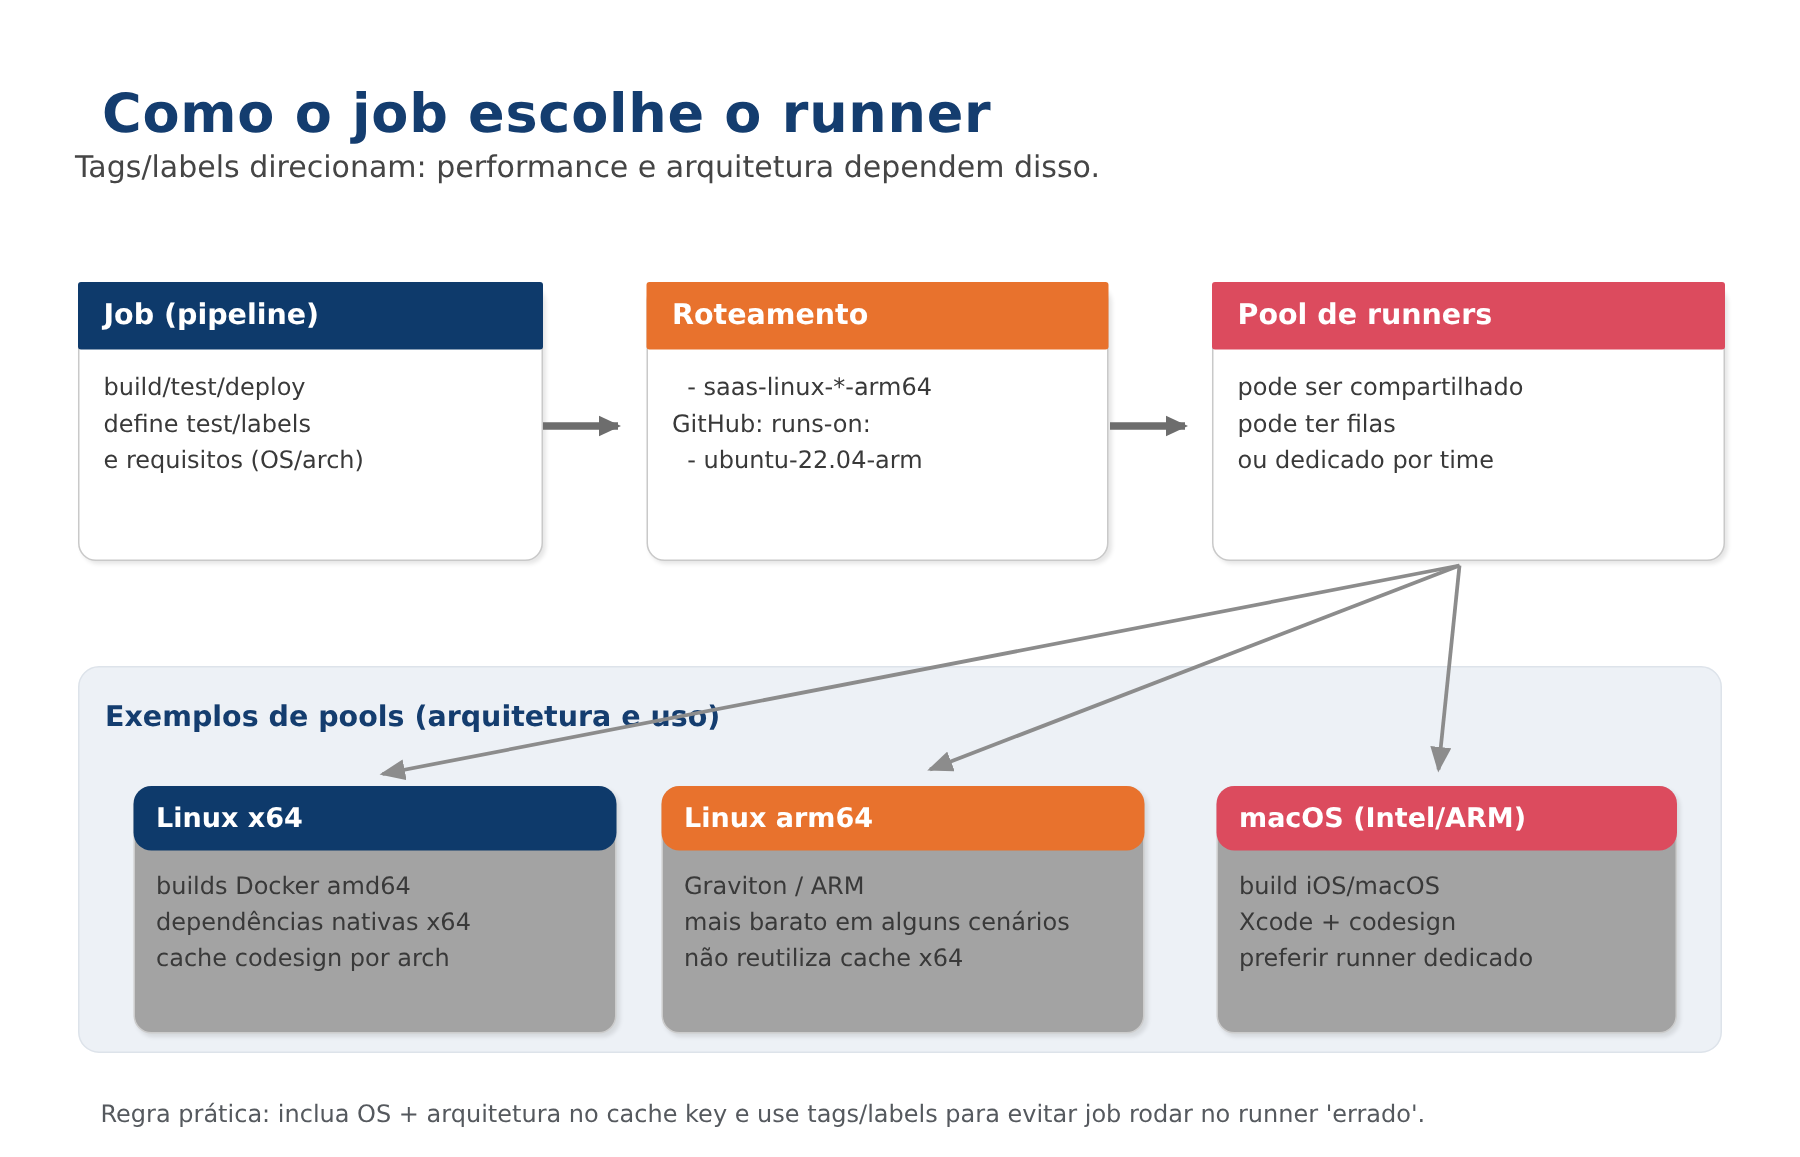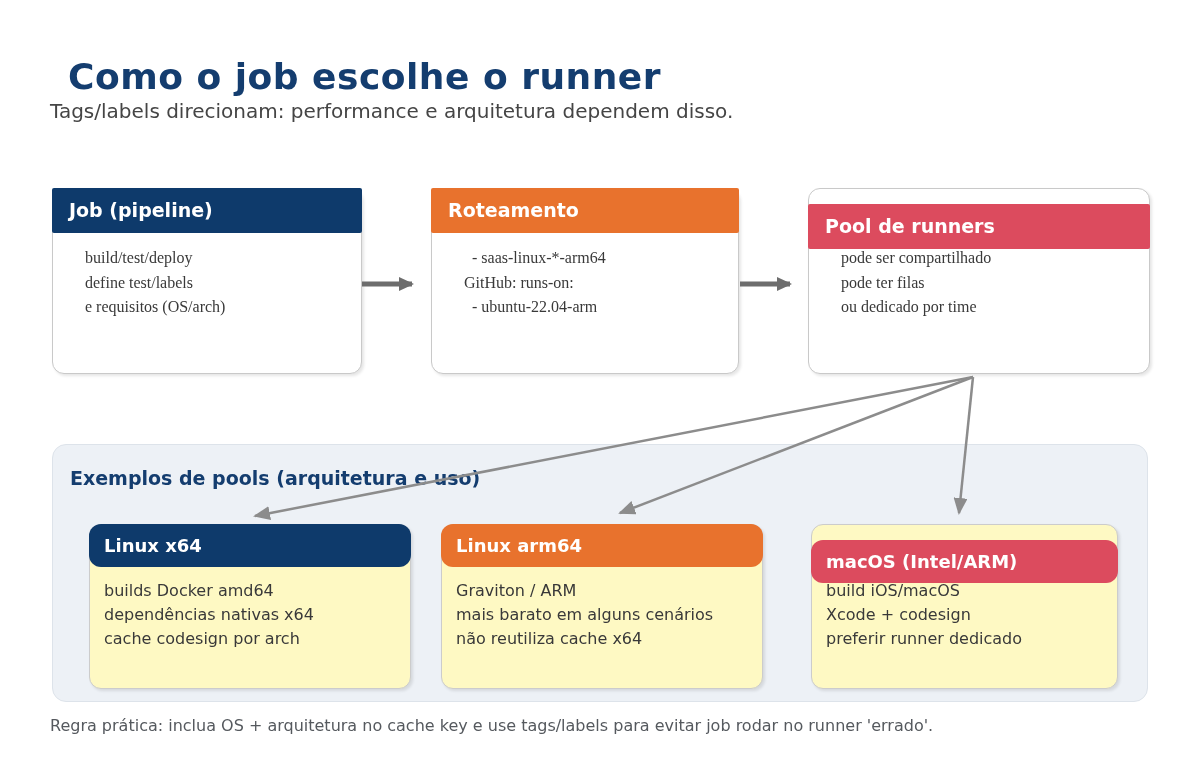--- a/index.html
+++ b/index.html
@@ -19,49 +19,49 @@
   .flow-box{
     position:absolute;top:188px;height:184px;background:#ffffff;
     border:1px solid #c9c9c9;border-radius:12px;
     box-shadow:2px 2px 3px rgba(0,0,0,0.10);
   }
   .box-header{
     position:absolute;left:-1px;top:-1px;right:-1px;height:45px;
     border-radius:2px;color:#ffffff;font-weight:bold;font-size:19px;
     line-height:45px;padding-left:17px;box-sizing:border-box;
   }
-  .box-body{position:absolute;left:16px;top:44px;right:0;padding:13px 16px 0 16px;font-family:Liberation Serif, serif;}
+  .box-body{position:absolute;left:0;top:44px;right:0;padding:13px 16px 0 16px;}
   .box-line{font-size:16px;color:#393939;line-height:24.5px;white-space:pre-wrap;}
   .navy{background:#0e3a6b;}
   .orange{background:#e8722d;}
-  .red{background:#dc4b5e;margin-top:16px;}
+  .red{background:#dc4b5e;}
   
   .examples-panel{
     position:absolute;left:52px;top:444px;width:1096px;height:258px;
     background:#edf1f6;border:1.5px solid #dde3ea;border-radius:14px;box-sizing:border-box;
   }
   .panel-title{
     position:absolute;left:17px;top:22px;
     font-size:19px;font-weight:bold;color:#143d6f;
   }
   .card{
-    position:absolute;top:79px;height:163px;background:#fef9c3;
+    position:absolute;top:79px;height:163px;background:#a3a3a3;
     border:1px solid #cccccc;border-radius:12px;
     box-shadow:2px 2px 3px rgba(0,0,0,0.10);
   }
   .card-header{
     position:absolute;left:-1px;top:-1px;right:-1px;height:43px;
     border-radius:12px;color:#ffffff;font-weight:bold;font-size:18px;
     line-height:43px;padding-left:15px;box-sizing:border-box;
   }
   .card-body{position:absolute;left:0;top:43px;right:0;padding:11px 14px 0 14px;}
   .card-line{font-size:16px;color:#393939;line-height:24px;white-space:pre-wrap;}
   
   .footer-note{
-    position:absolute;left:50px;top:716px;margin:0;
+    position:absolute;left:50px;top:716px;margin:17px;
     font-size:16px;color:#55595e;
   }
   
   .arrows{position:absolute;left:0;top:0;pointer-events:none;z-index:5;}
   .harrow{stroke:#6d6d6d;stroke-width:5;}
   .farrow{stroke:#8c8c8c;stroke-width:2.5;fill:none;}
 </style>
 </head>
 <body>
 

